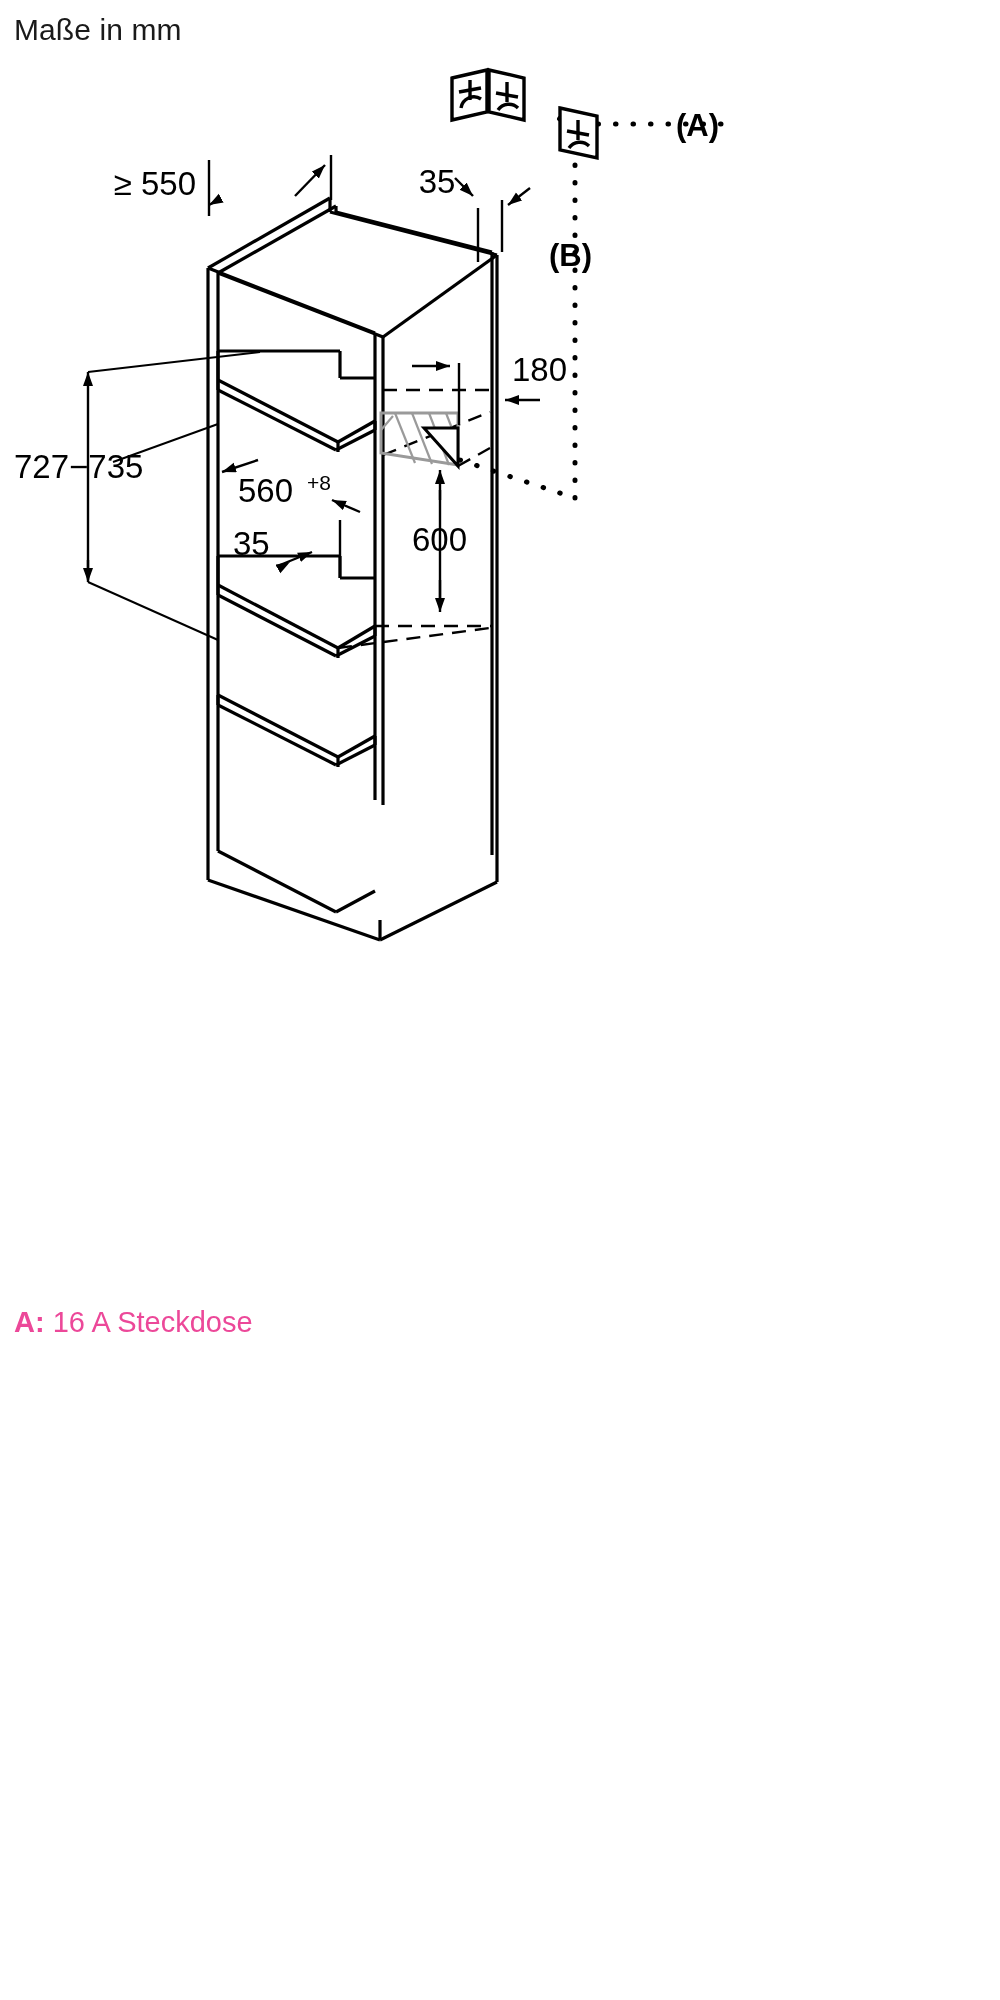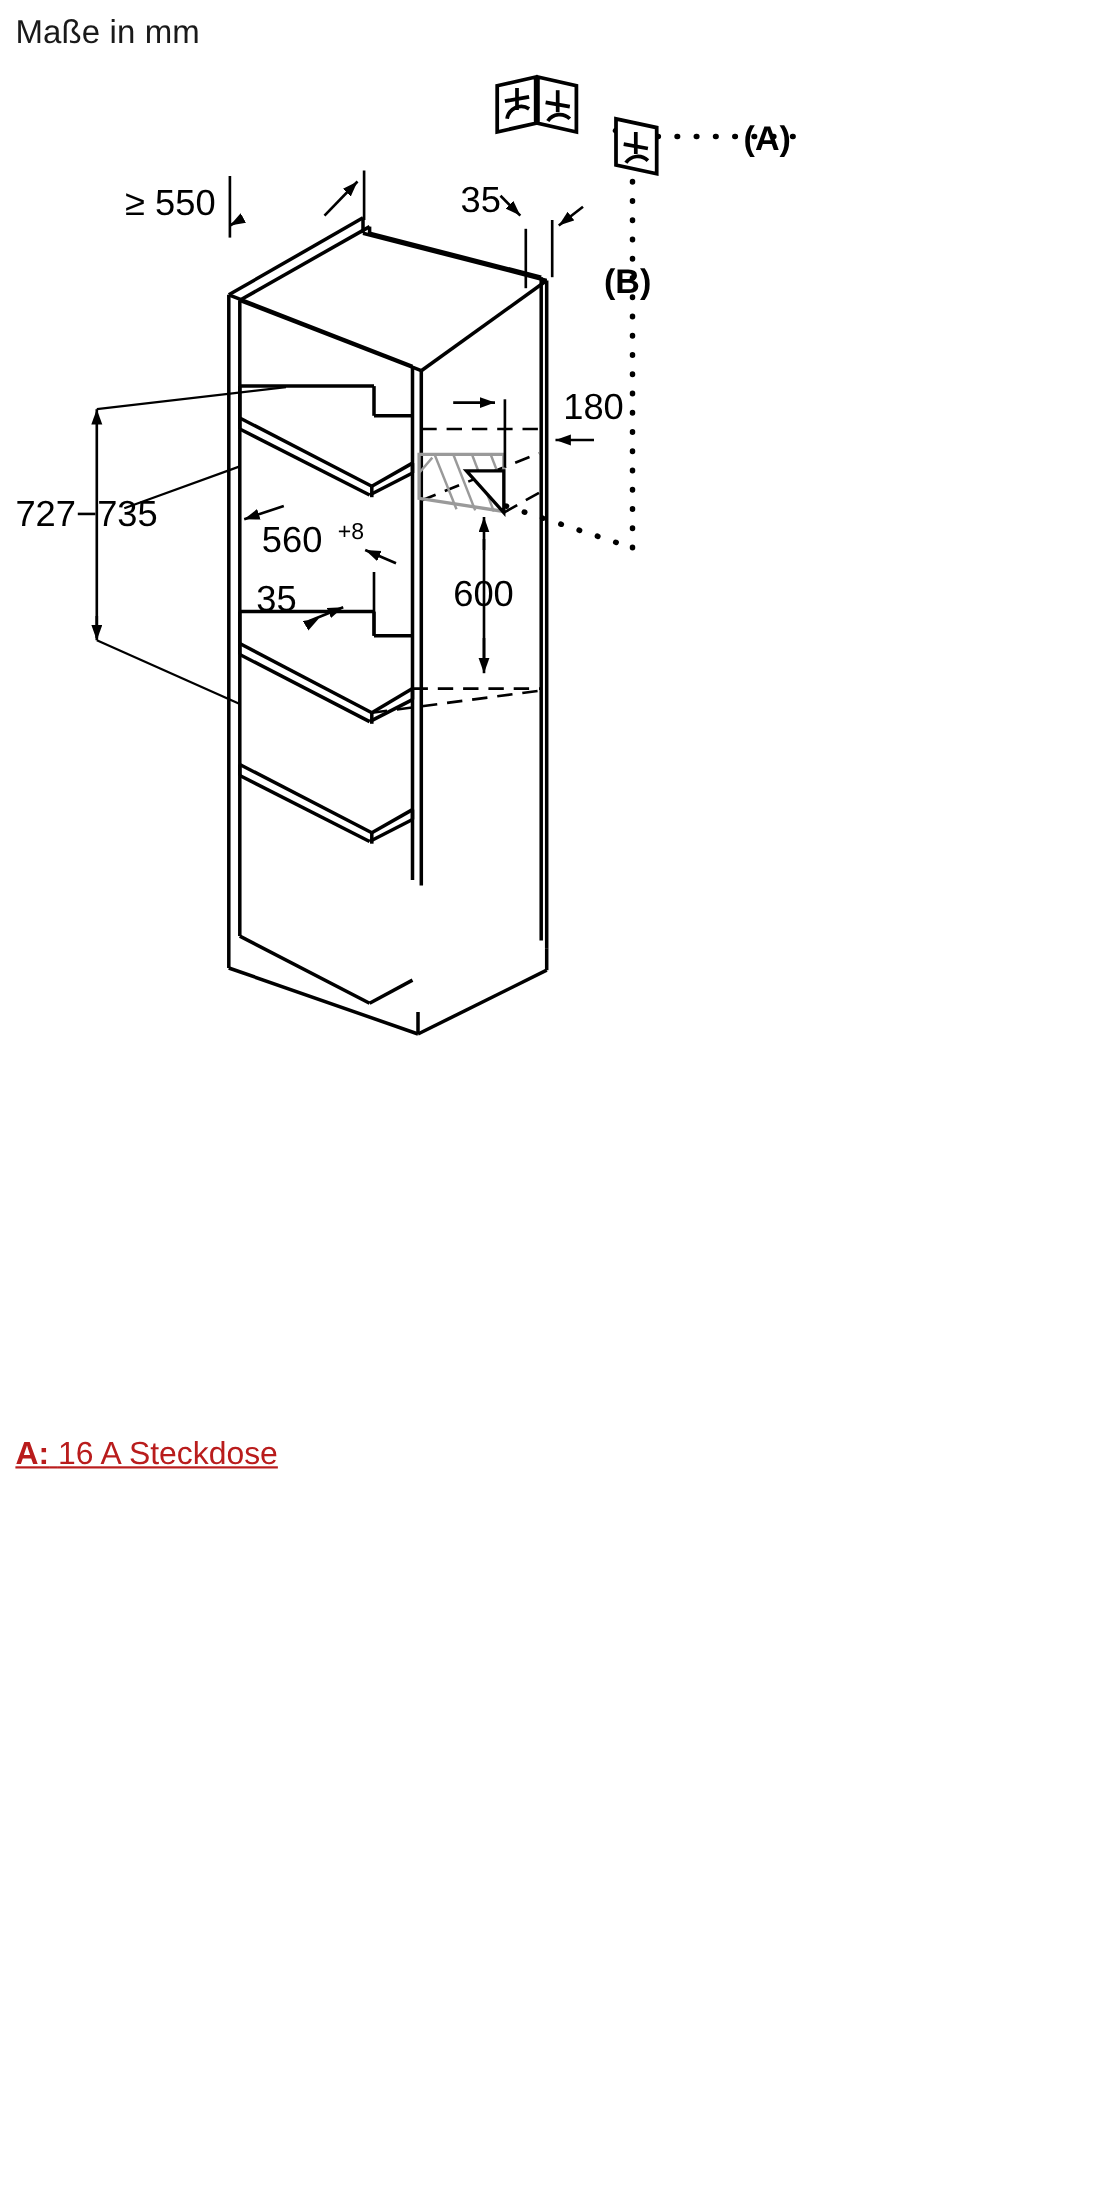--- a/index.html
+++ b/index.html
@@ -10,21 +10,21 @@
     position:relative;
     overflow:hidden;
   }
   #root{position:relative;width:1000px;height:2000px;}
   .title{
     position:absolute;left:14px;top:12px;
     font-size:30px;line-height:36px;color:#1a1a1a;
     letter-spacing:0.1px;
   }
   #drawing{position:absolute;left:0;top:0;width:1000px;height:1280px;}
-  .legend{position:absolute;left:14px;font-size:29px;line-height:34px;color:#b91c1c;white-space:nowrap;text-decoration:underline;}
+  .legend{position:absolute;left:14px;font-size:29px;line-height:34px;color:#ec4899;white-space:nowrap;}
   .legend .key{font-weight:bold;}
   #legend-a{top:1305px;}
   #legend-b{top:1380px;}
   svg text{font-family:"Liberation Sans","DejaVu Sans",sans-serif;fill:#000;}
   .dim{font-size:33px;}
   .dimsup{font-size:21px;}
   .lbl{font-size:31px;font-weight:bold;}
 </style>
 </head>
 <body>

